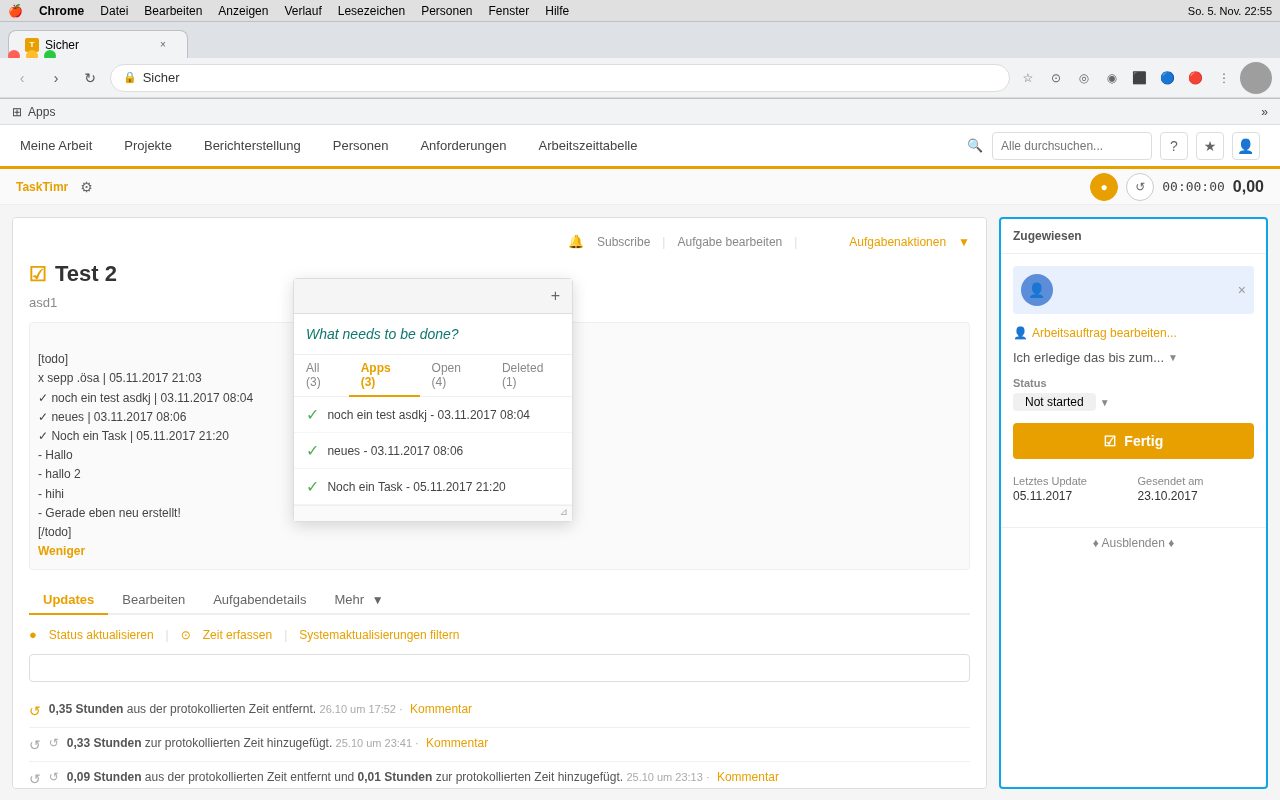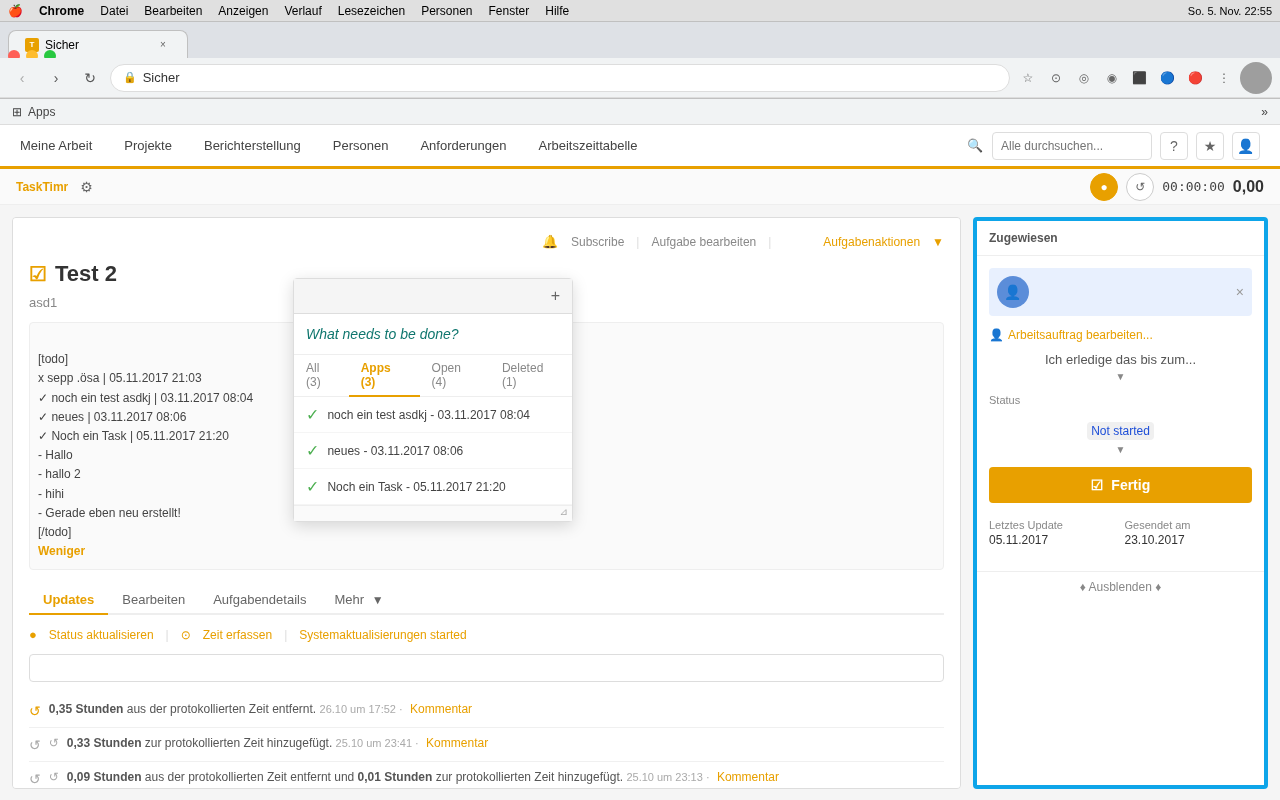--- a/index.html
+++ b/index.html
@@ -236,24 +236,24 @@
     }
     .activity-icon { color: #aaa; font-size: 14px; margin-top: 1px; flex-shrink: 0; }
     .activity-icon.orange { color: #e8a000; }
     .activity-text { flex: 1; }
     .activity-text b { font-weight: 700; }
     .activity-meta { color: #aaa; font-size: 11px; white-space: nowrap; }
     .activity-comment { color: #e8a000; cursor: pointer; margin-left: 4px; }
 
     
     .right-panel {
-      width: 295px;
+      width: 269px;
       background: white;
       border-radius: 4px;
-      border: 4px solid #0ea5e9;
+      border: 2px solid #0ea5e9;
       overflow: auto;
     }
     .right-panel-header {
       padding: 10px 12px;
       font-size: 12px;
       font-weight: 600;
       color: #555;
       border-bottom: 1px solid #eee;
     }
     .right-panel-body { padding: 12px; }
@@ -262,32 +262,32 @@
       border-radius: 4px;
       padding: 8px;
       margin-bottom: 12px;
       display: flex;
       align-items: center;
       gap: 8px;
     }
     .user-avatar { width: 32px; height: 32px; border-radius: 50%; background: #5b8dd9; display: flex; align-items: center; justify-content: center; color: white; font-size: 14px; }
     .close-btn { margin-left: auto; cursor: pointer; color: #999; font-size: 14px; }
     .edit-link { color: #e8a000; font-size: 12px; cursor: pointer; display: flex; align-items: center; gap: 4px; margin-bottom: 10px; }
-    .field-label { font-size: 11px; color: #888; margin-bottom: 16px; }
-    .field-value { font-size: 13px; color: #333; margin-bottom: 12px; display: flex; align-items: center; gap: 4px; flex-direction: column; }
+    .field-label { font-size: 11px; color: #888; margin-bottom: 4px; font-weight: bold; }
+    .field-value { font-size: 13px; color: #333; margin-bottom: 12px; display: flex; align-items: center; gap: 4px; }
     .dropdown-arrow { font-size: 10px; color: #888; }
     .status-badge {
       display: inline-flex;
       align-items: center;
       gap: 4px;
-      padding: 2px 4px;
+      padding: 2px 12px;
       border-radius: 4px;
       font-size: 12px;
       background: #f0f0f0;
-      color: #1d4ed8;
+      color: #000000;
     }
     .done-btn {
       width: 100%;
       height: 36px;
       background: #e8a000;
       color: white;
       border: none;
       border-radius: 4px;
       font-size: 14px;
       font-weight: 600;
@@ -524,21 +524,21 @@
       </div>
     </div>
 
     <div class="action-bar">
       <span style="color:#e8a000;font-size:13px;">●</span>
       <a class="action-link">Status aktualisieren</a>
       <span class="action-separator">|</span>
       <span style="color:#e8a000;">⊙</span>
       <a class="action-link">Zeit erfassen</a>
       <span class="action-separator">|</span>
-      <a class="action-link">Systemaktualisierungen started</a>
+      <a class="action-link">Systemaktualisierungen filtern</a>
     </div>
 
     <div style="margin-bottom:12px;">
       <input class="action-input" type="text" style="width: 100%;">
     </div>
 
     <div>
       <div class="activity-item">
         <span class="activity-icon orange">↺</span>
         <div class="activity-text">

